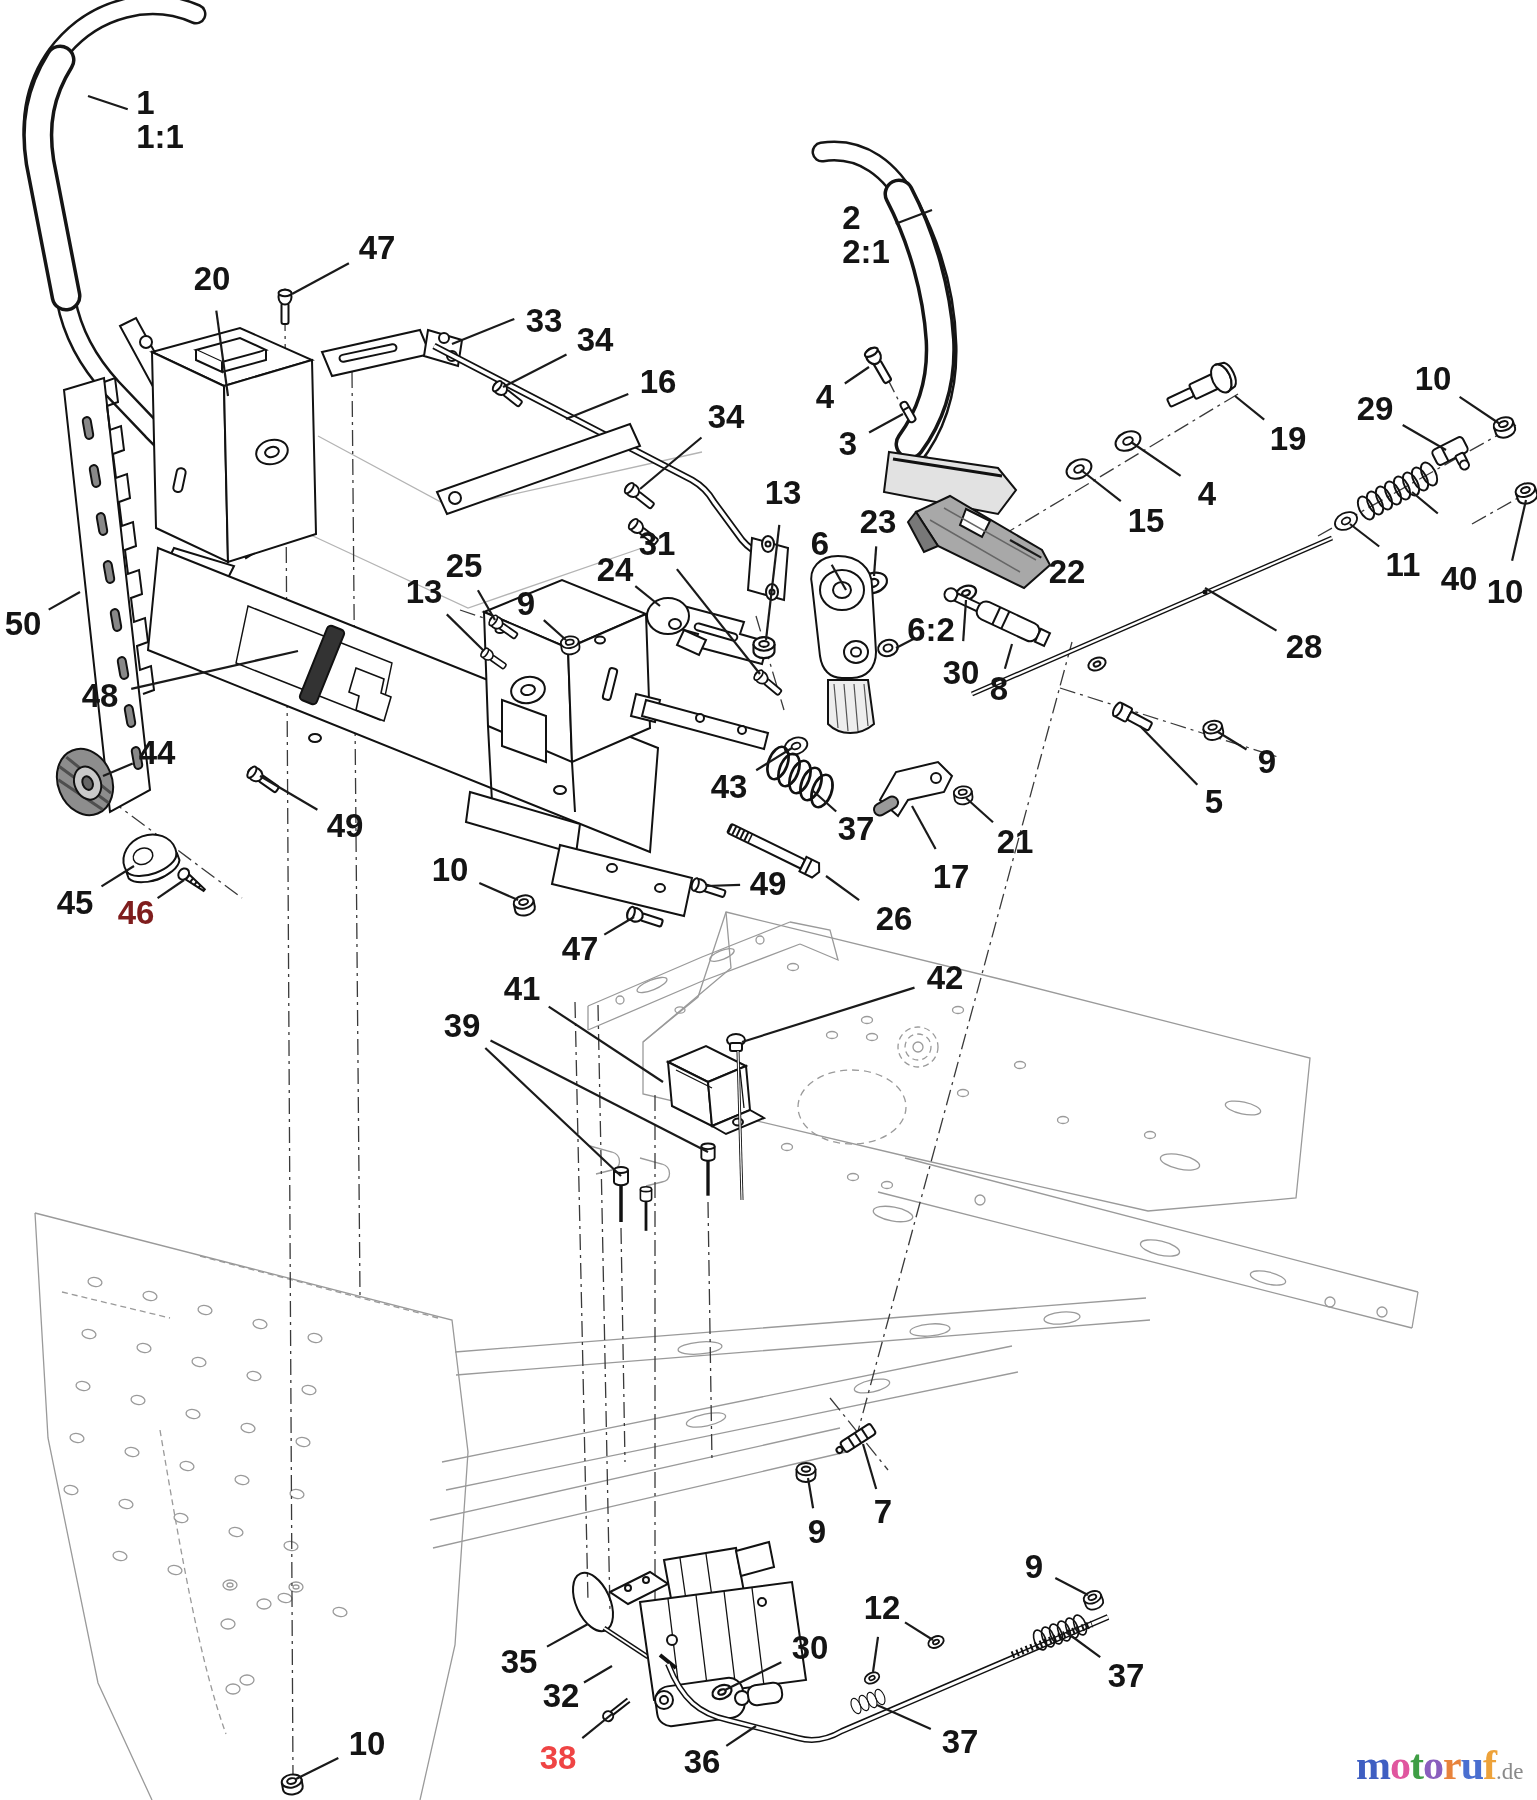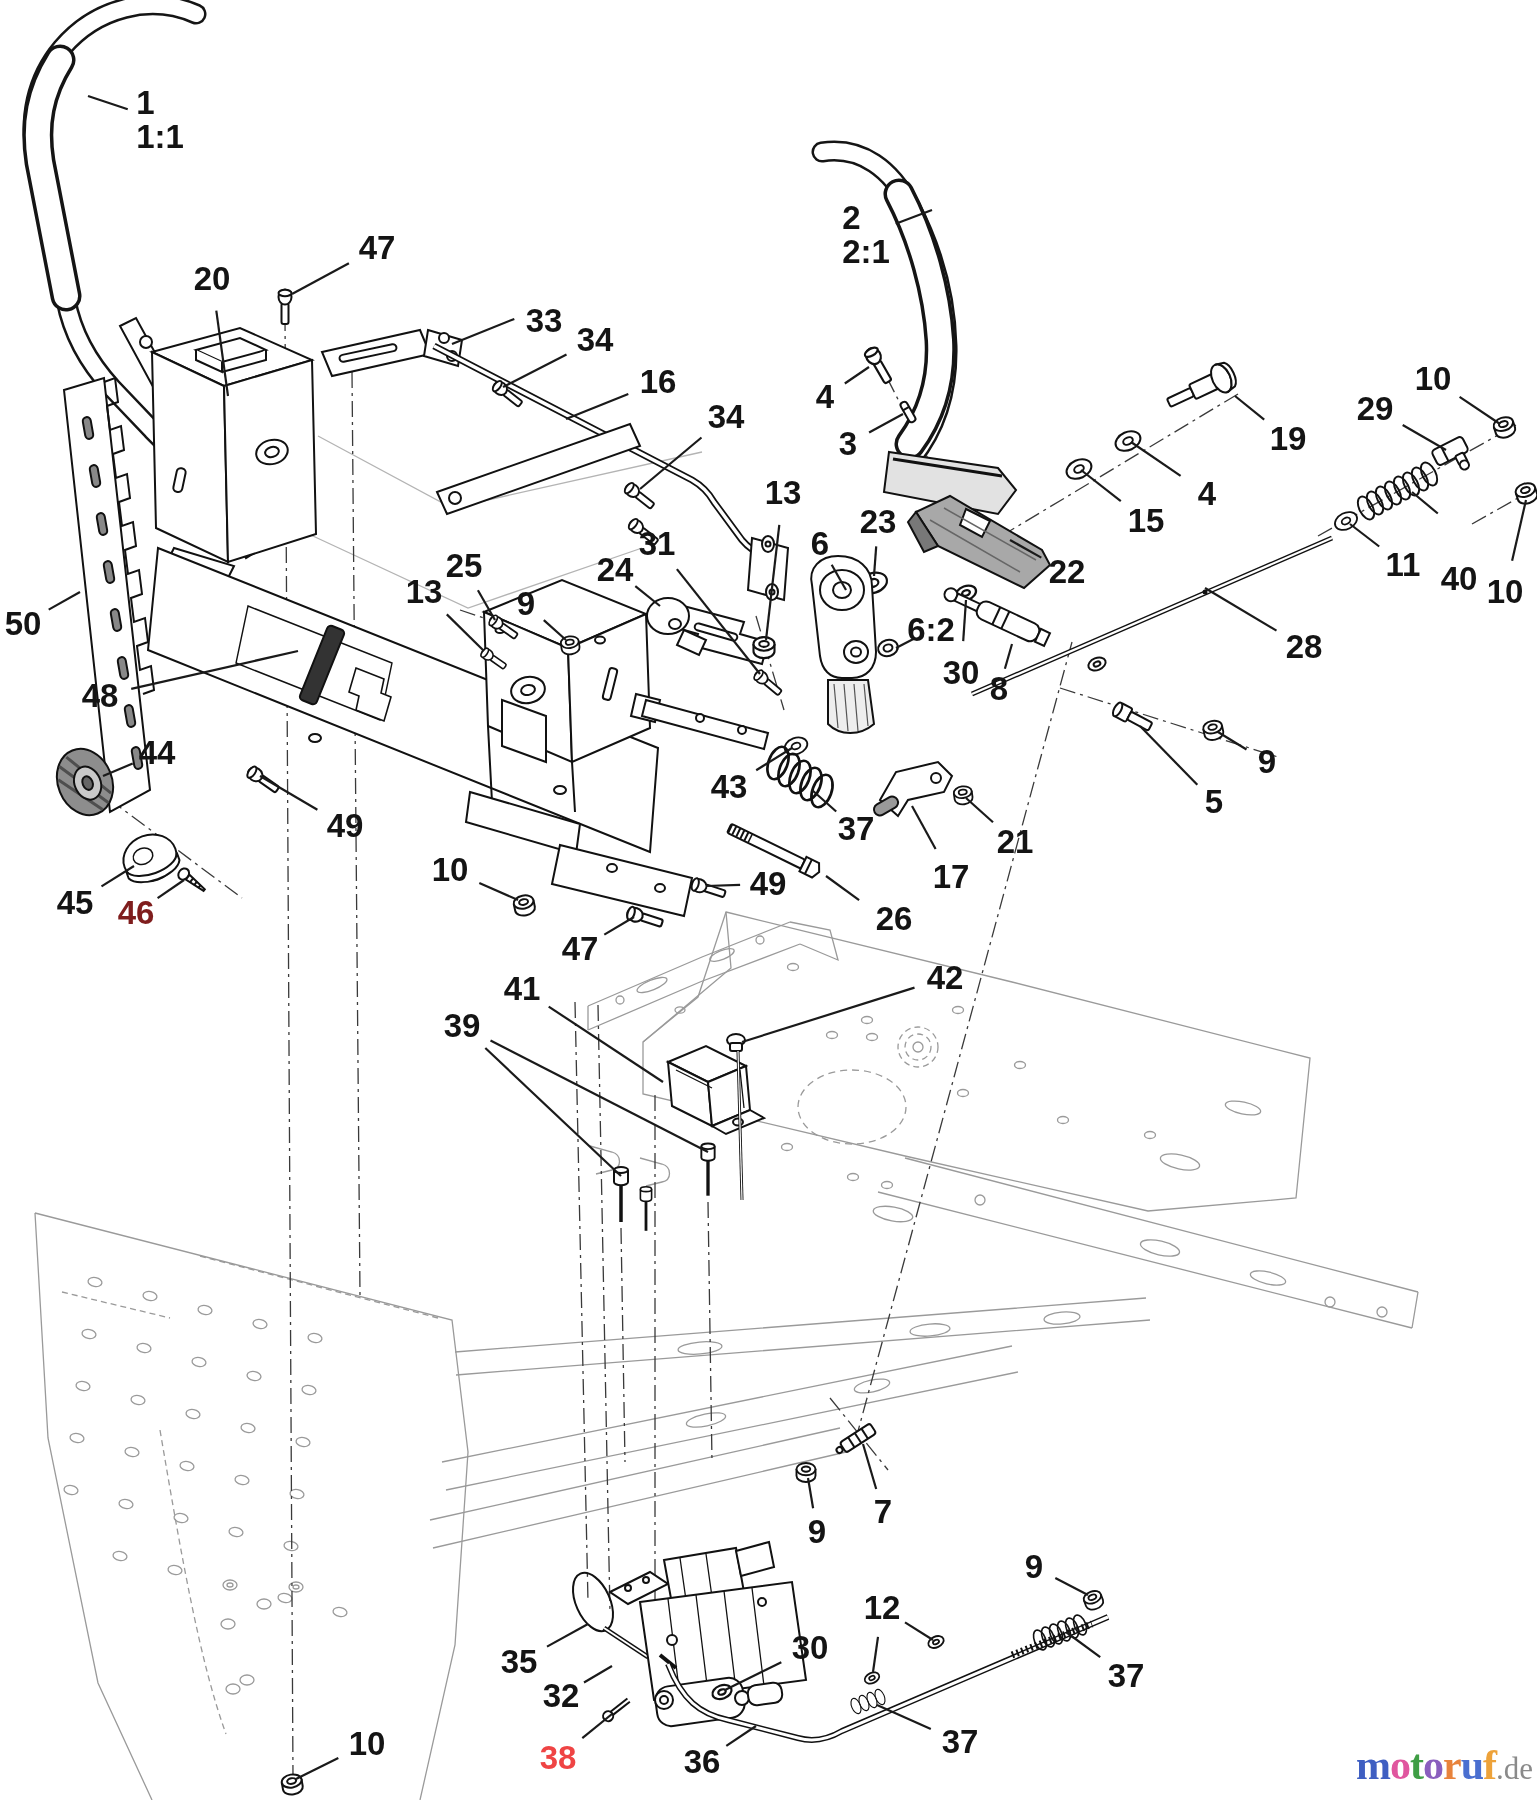--- a/index.html
+++ b/index.html
@@ -6,21 +6,21 @@
   .stage{position:relative;width:1537px;height:1800px;background:#fff;overflow:hidden;
          font-family:"Liberation Sans",sans-serif;}
   svg.art,svg.overlay{position:absolute;left:0;top:0;}
   svg.overlay{pointer-events:none;}
   #callout-layer{position:absolute;left:0;top:0;width:100%;height:100%;}
   .callout{position:absolute;transform:translate(-50%,-50%);color:#141414;
            font-weight:700;font-size:33px;line-height:1.02;white-space:nowrap;text-align:left;}
   .callout span{display:block;}
   .logo{position:absolute;left:1356px;top:1744px;font-family:"Liberation Serif",serif;
         font-weight:700;font-size:42px;line-height:1;letter-spacing:-1px;}
-  .logo .suffix{font-size:31px;font-weight:400;letter-spacing:0;}
+  .logo .suffix{font-size:23px;font-weight:400;letter-spacing:0;}
 </style>
 </head>
 <body>
 
 <div class="stage">
 
 <svg class="art" width="1537" height="1800" viewBox="0 0 1537 1800">
   <defs>
     <g id="d-washer">
           <ellipse rx="13" ry="9"></ellipse>

